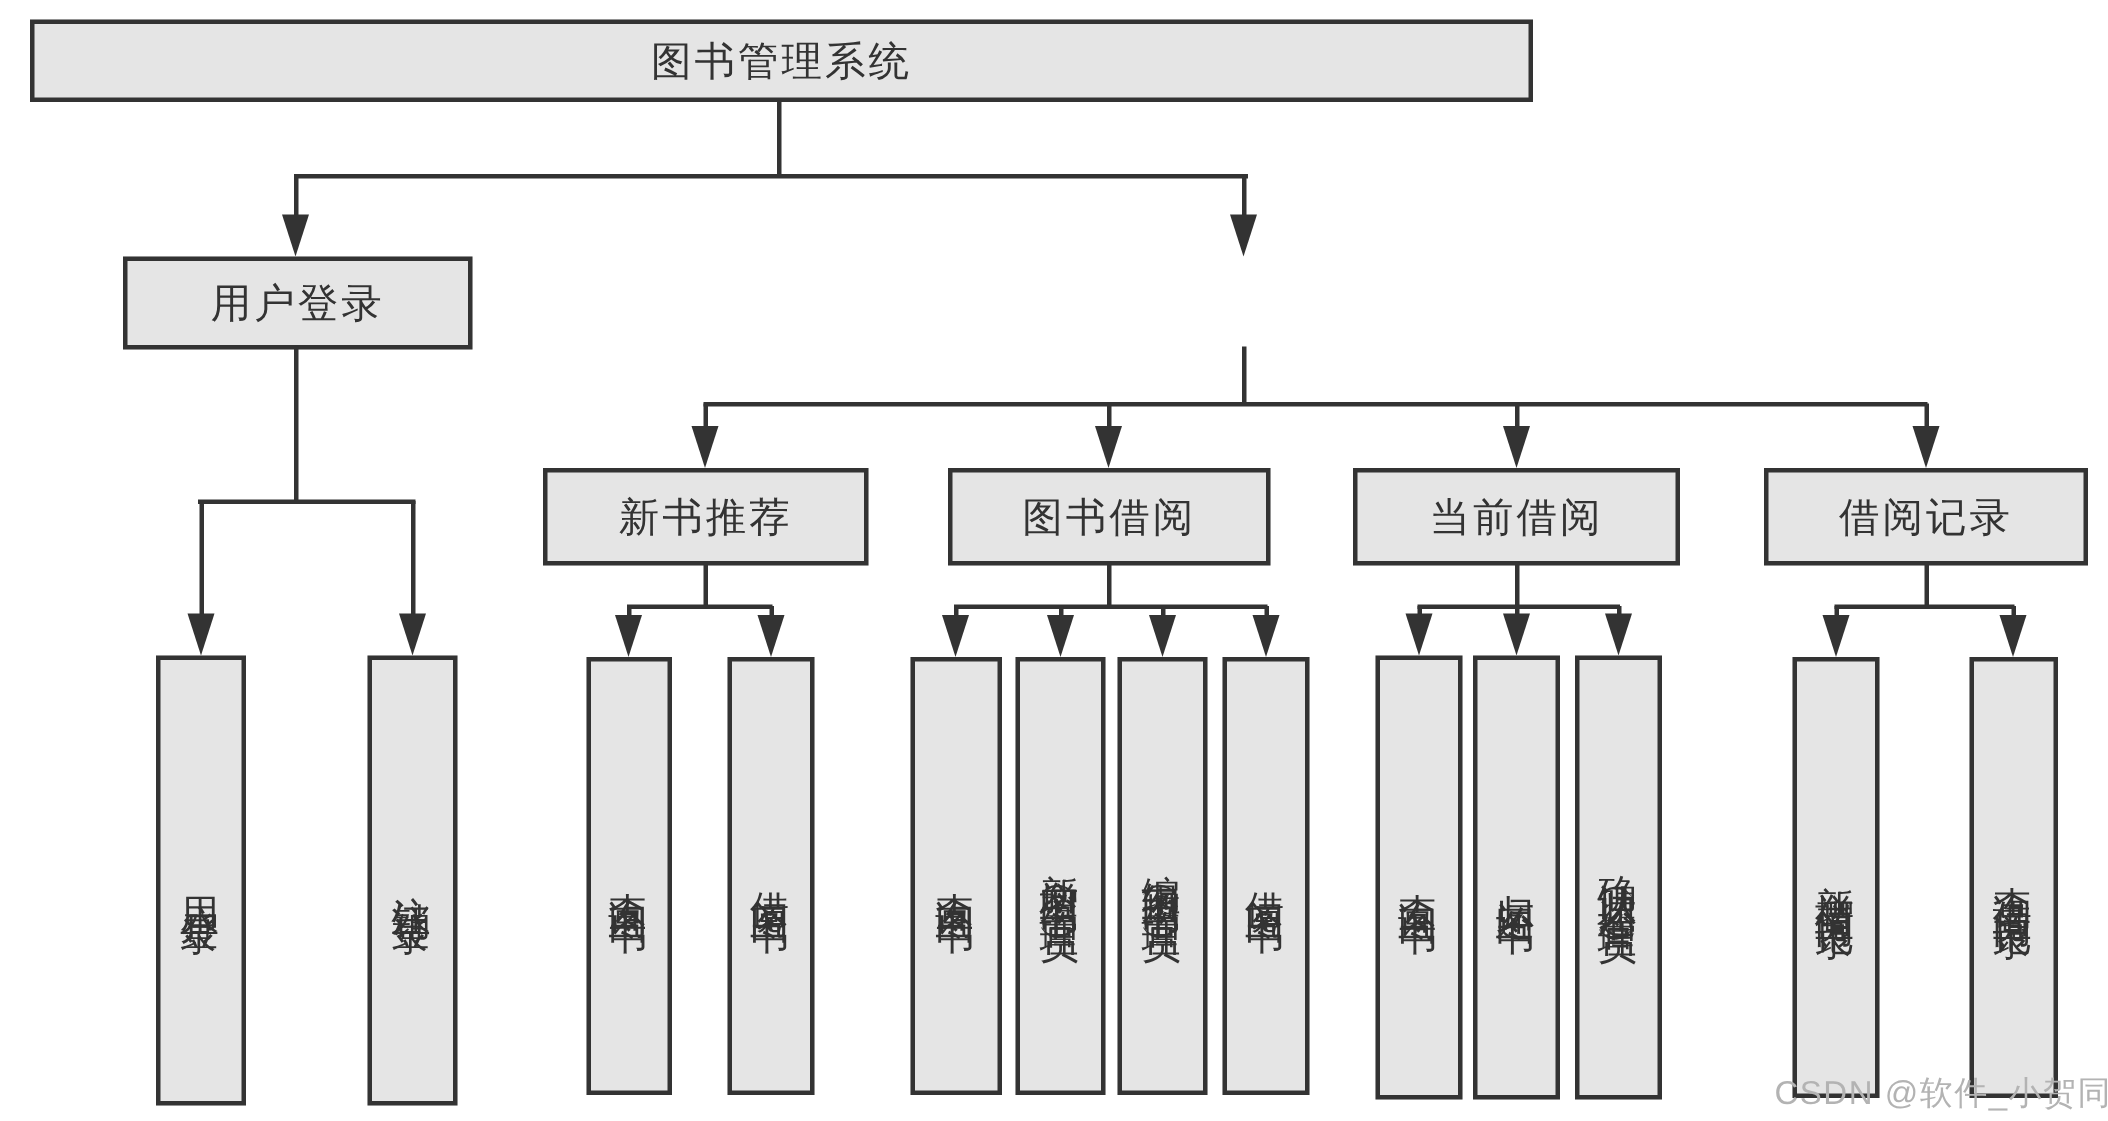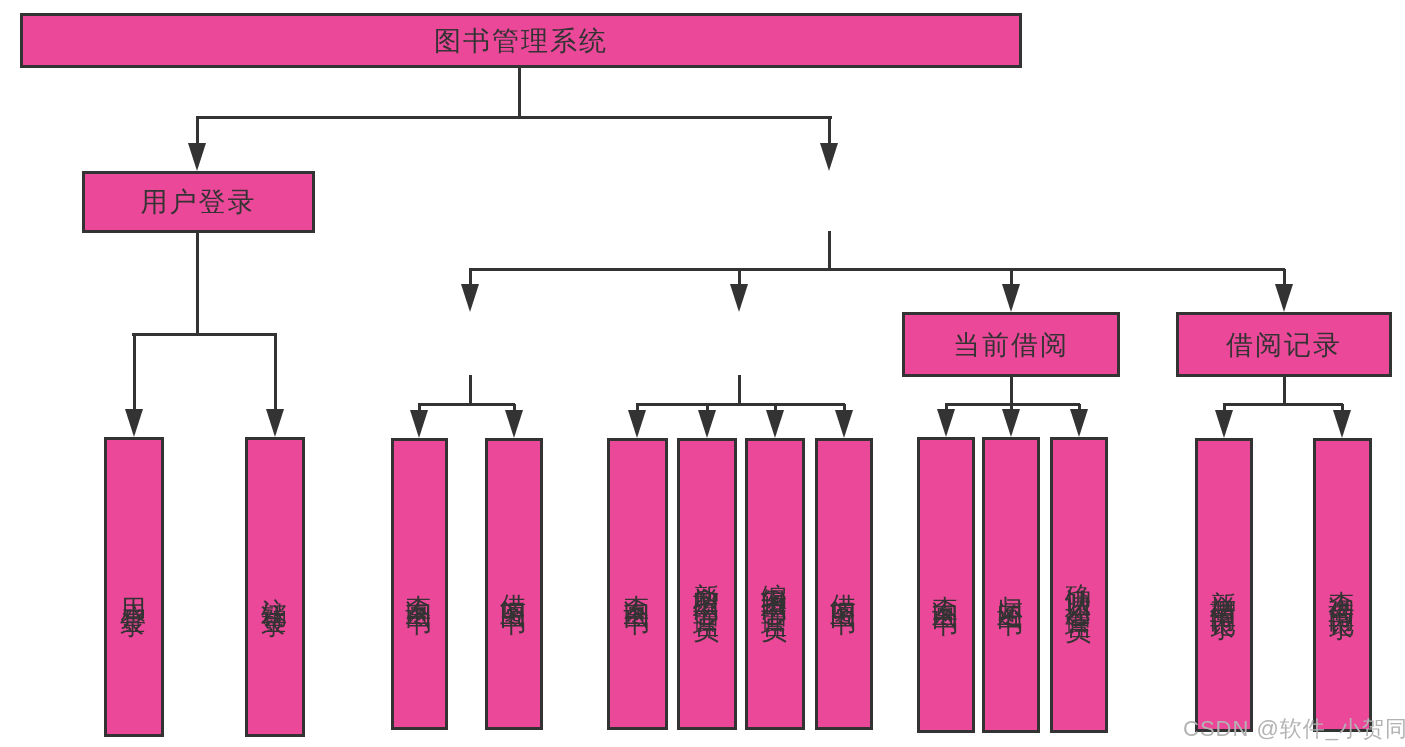--- a/index.html
+++ b/index.html
@@ -2,21 +2,21 @@
 <html><head>
 <meta charset="utf-8">
 <style>
   html,body{margin:0;padding:0;background:#ffffff;}
   .canvas{
     position:relative;width:1405px;height:747px;background:#ffffff;overflow:hidden;
     font-family:"Liberation Sans","DejaVu Sans",sans-serif;color:#333333;
   }
   
   .node{
-    position:absolute;box-sizing:border-box;background:#ec4899;
+    position:absolute;box-sizing:border-box;background:#e5e5e5;
     border:3px solid #333333;display:flex;align-items:center;justify-content:center;
   }
   .node span{white-space:nowrap;}
   .h-node span{font-size:27px;letter-spacing:2px;color:#333333;}
   .leaf span{
     writing-mode:vertical-rl;text-orientation:mixed;
     font-size:26px;letter-spacing:5px;color:#333333;white-space:normal;
   }
   
   .vline,.hline{position:absolute;background:#333333;}
@@ -86,20 +86,26 @@
   <div class="hline" style="left:469px;top:268px;width:816px;"></div>
   <div class="vline" style="left:469px;top:269px;height:18px;"></div>
   <div class="arrow" style="left:461px;top:284px;"></div>
   <div class="vline" style="left:738px;top:269px;height:18px;"></div>
   <div class="arrow" style="left:730px;top:284px;"></div>
   <div class="vline" style="left:1010px;top:269px;height:18px;"></div>
   <div class="arrow" style="left:1002px;top:284px;"></div>
   <div class="vline" style="left:1283px;top:269px;height:18px;"></div>
   <div class="arrow" style="left:1275px;top:284px;"></div>
 
+  <div class="node h-node b-l3a">
+    <span>新书推荐</span>
+  </div>
+  <div class="node h-node b-l3b">
+    <span>图书借阅</span>
+  </div>
   <div class="node h-node b-l3c">
     <span>当前借阅</span>
   </div>
   <div class="node h-node b-l3d">
     <span>借阅记录</span>
   </div>
 
   <div class="vline" style="left:469px;top:375px;height:30px;"></div>
   <div class="hline" style="left:418px;top:403px;width:97px;"></div>
   <div class="vline" style="left:418px;top:404px;height:8px;"></div>

